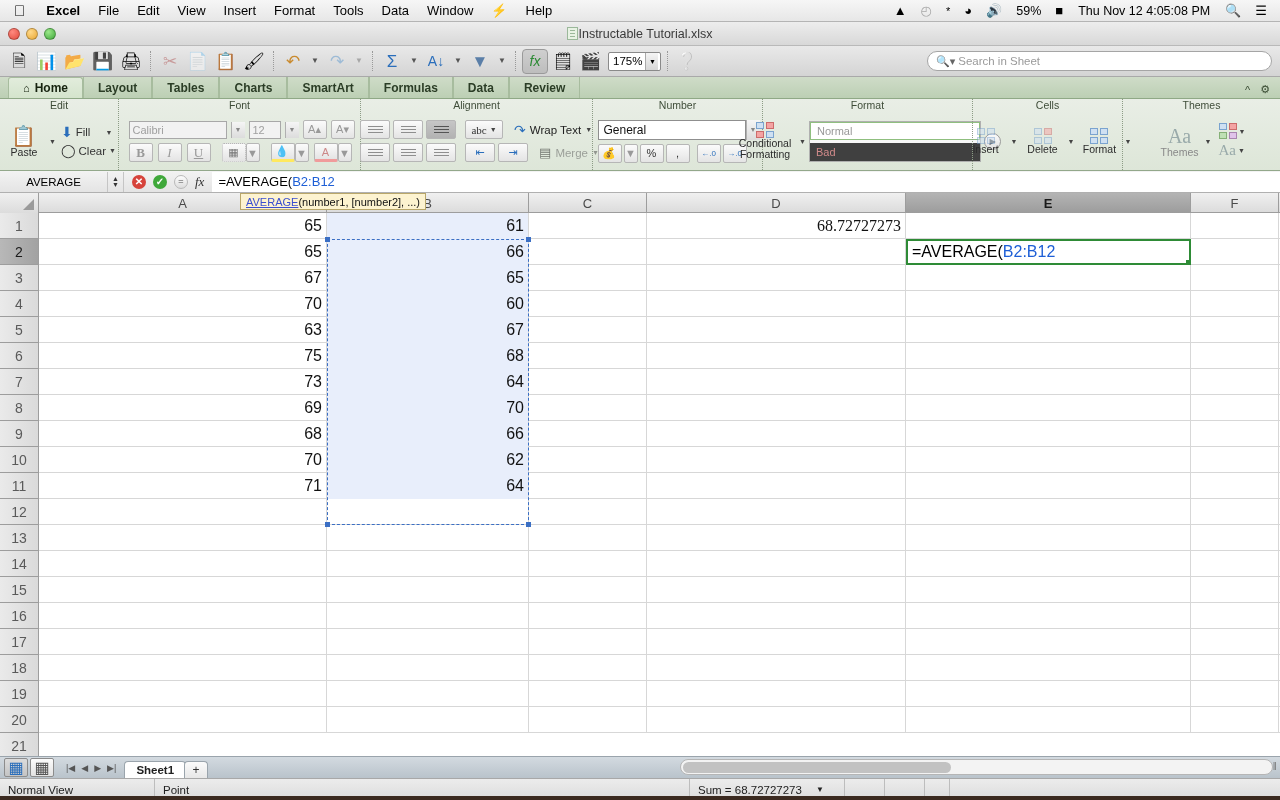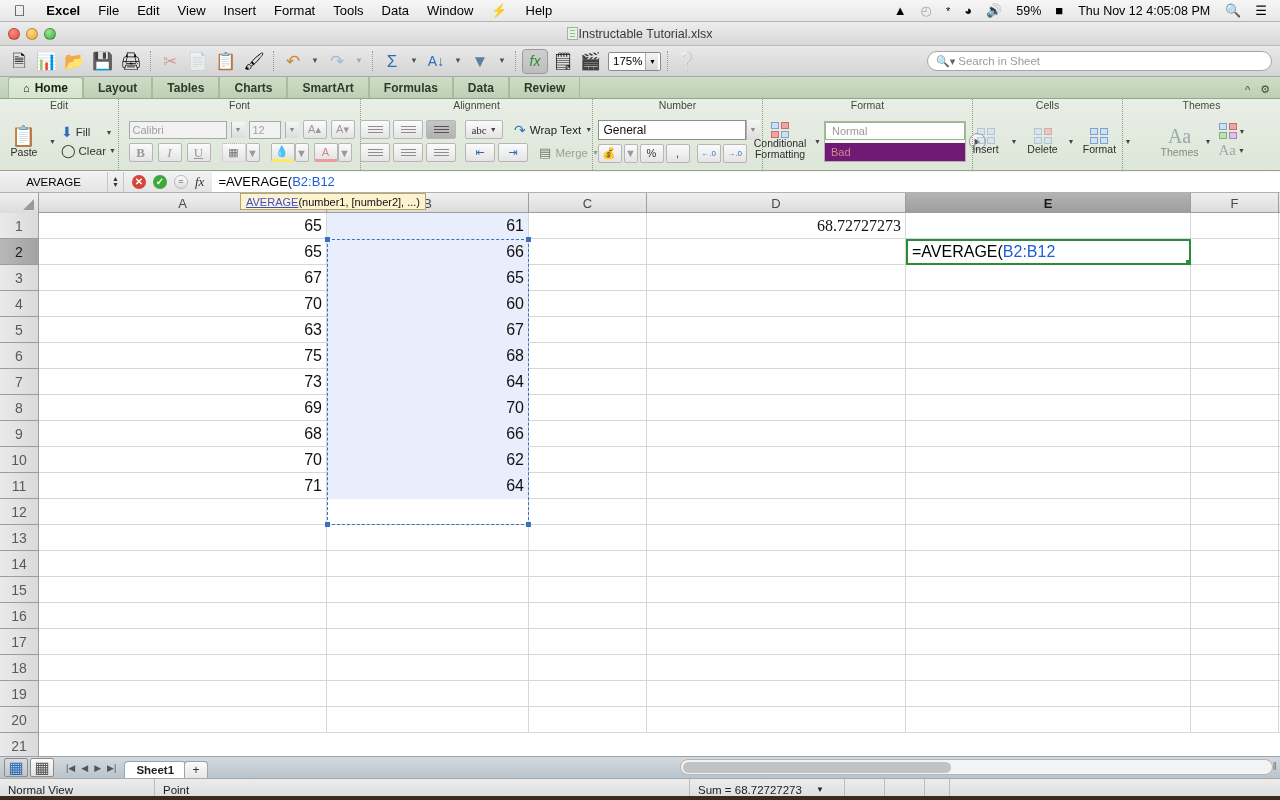--- a/index.html
+++ b/index.html
@@ -92,24 +92,24 @@
   .fld { background: #fff; border: 1px solid #a8a8a8; height: 18px; display: flex; align-items: center; padding: 0 3px; font-size: 11px; color: #a0a0a0; }
   .fld.dis { background: #f2f2f2; }
   .fldarr { width: 14px; height: 16px; background: linear-gradient(to bottom,#f5f5f5,#dcdcdc); border-left: 1px solid #b0b0b0; display: flex; align-items: center; justify-content: center; font-size: 7px; color: #888; }
   .sbtn { width: 24px; height: 19px; border: 1px solid #b6b6b6; background: linear-gradient(to bottom,#fbfbfb,#e4e4e4); border-radius: 2px; display: flex; align-items: center; justify-content: center; font-size: 11px; color: #999; }
   .sbtn.on { background: linear-gradient(to bottom,#c6c6c6,#b2b2b2); }
   .sbtn.dark { color: #333; }
   .alignico { display: flex; flex-direction: column; gap: 1.5px; width: 15px; }
   .alignico i { height: 1.5px; background: #8e8e8e; display: block; }
   .alignico.dk i { background: #555; }
   .numfld { width: 148px; height: 20px; border: 1px solid #8f8f8f; background: #fff; display: flex; align-items: center; font-size: 12px; color: #111; padding-left: 5px; }
-  .stylebox { width: 142px; border: 1px solid #b0b0b0; background: #f7f7f7; padding: 0; display: flex; flex-direction: column; gap: 3px; }
+  .stylebox { width: 172px; border: 1px solid #b0b0b0; background: #f7f7f7; padding: 0; display: flex; flex-direction: column; gap: 3px; }
   .stylerow { height: 18px; font-size: 11px; display: flex; align-items: center; padding-left: 6px; }
   .st-normal { border: 1px solid #8fbf7f; background: #fff; color: #999; }
-  .st-bad { background: #701a75; color: #d08a8a; }
+  .st-bad { background: #404040; color: #d08a8a; }
   .scroller { width: 17px; height: 17px; border-radius: 50%; border: 1px solid #9a9a9a; background: linear-gradient(to bottom,#fafafa,#e2e2e2); display: flex; align-items: center; justify-content: center; font-size: 8px; color: #555; }
 
   
   .gridicon { display: grid; grid-template-columns: 8px 8px; grid-template-rows: 7px 7px; gap: 2px; }
   .gridicon span { display: block; background: #cfe0f2; border: 1px solid #7aa3cf; }
   .gridicon span.hl { background: #f4a3a3; border-color: #cc6b6b; }
 
   
   .fbar {
     position: absolute; top: 171px; left: 0; width: 1280px; height: 22px;

